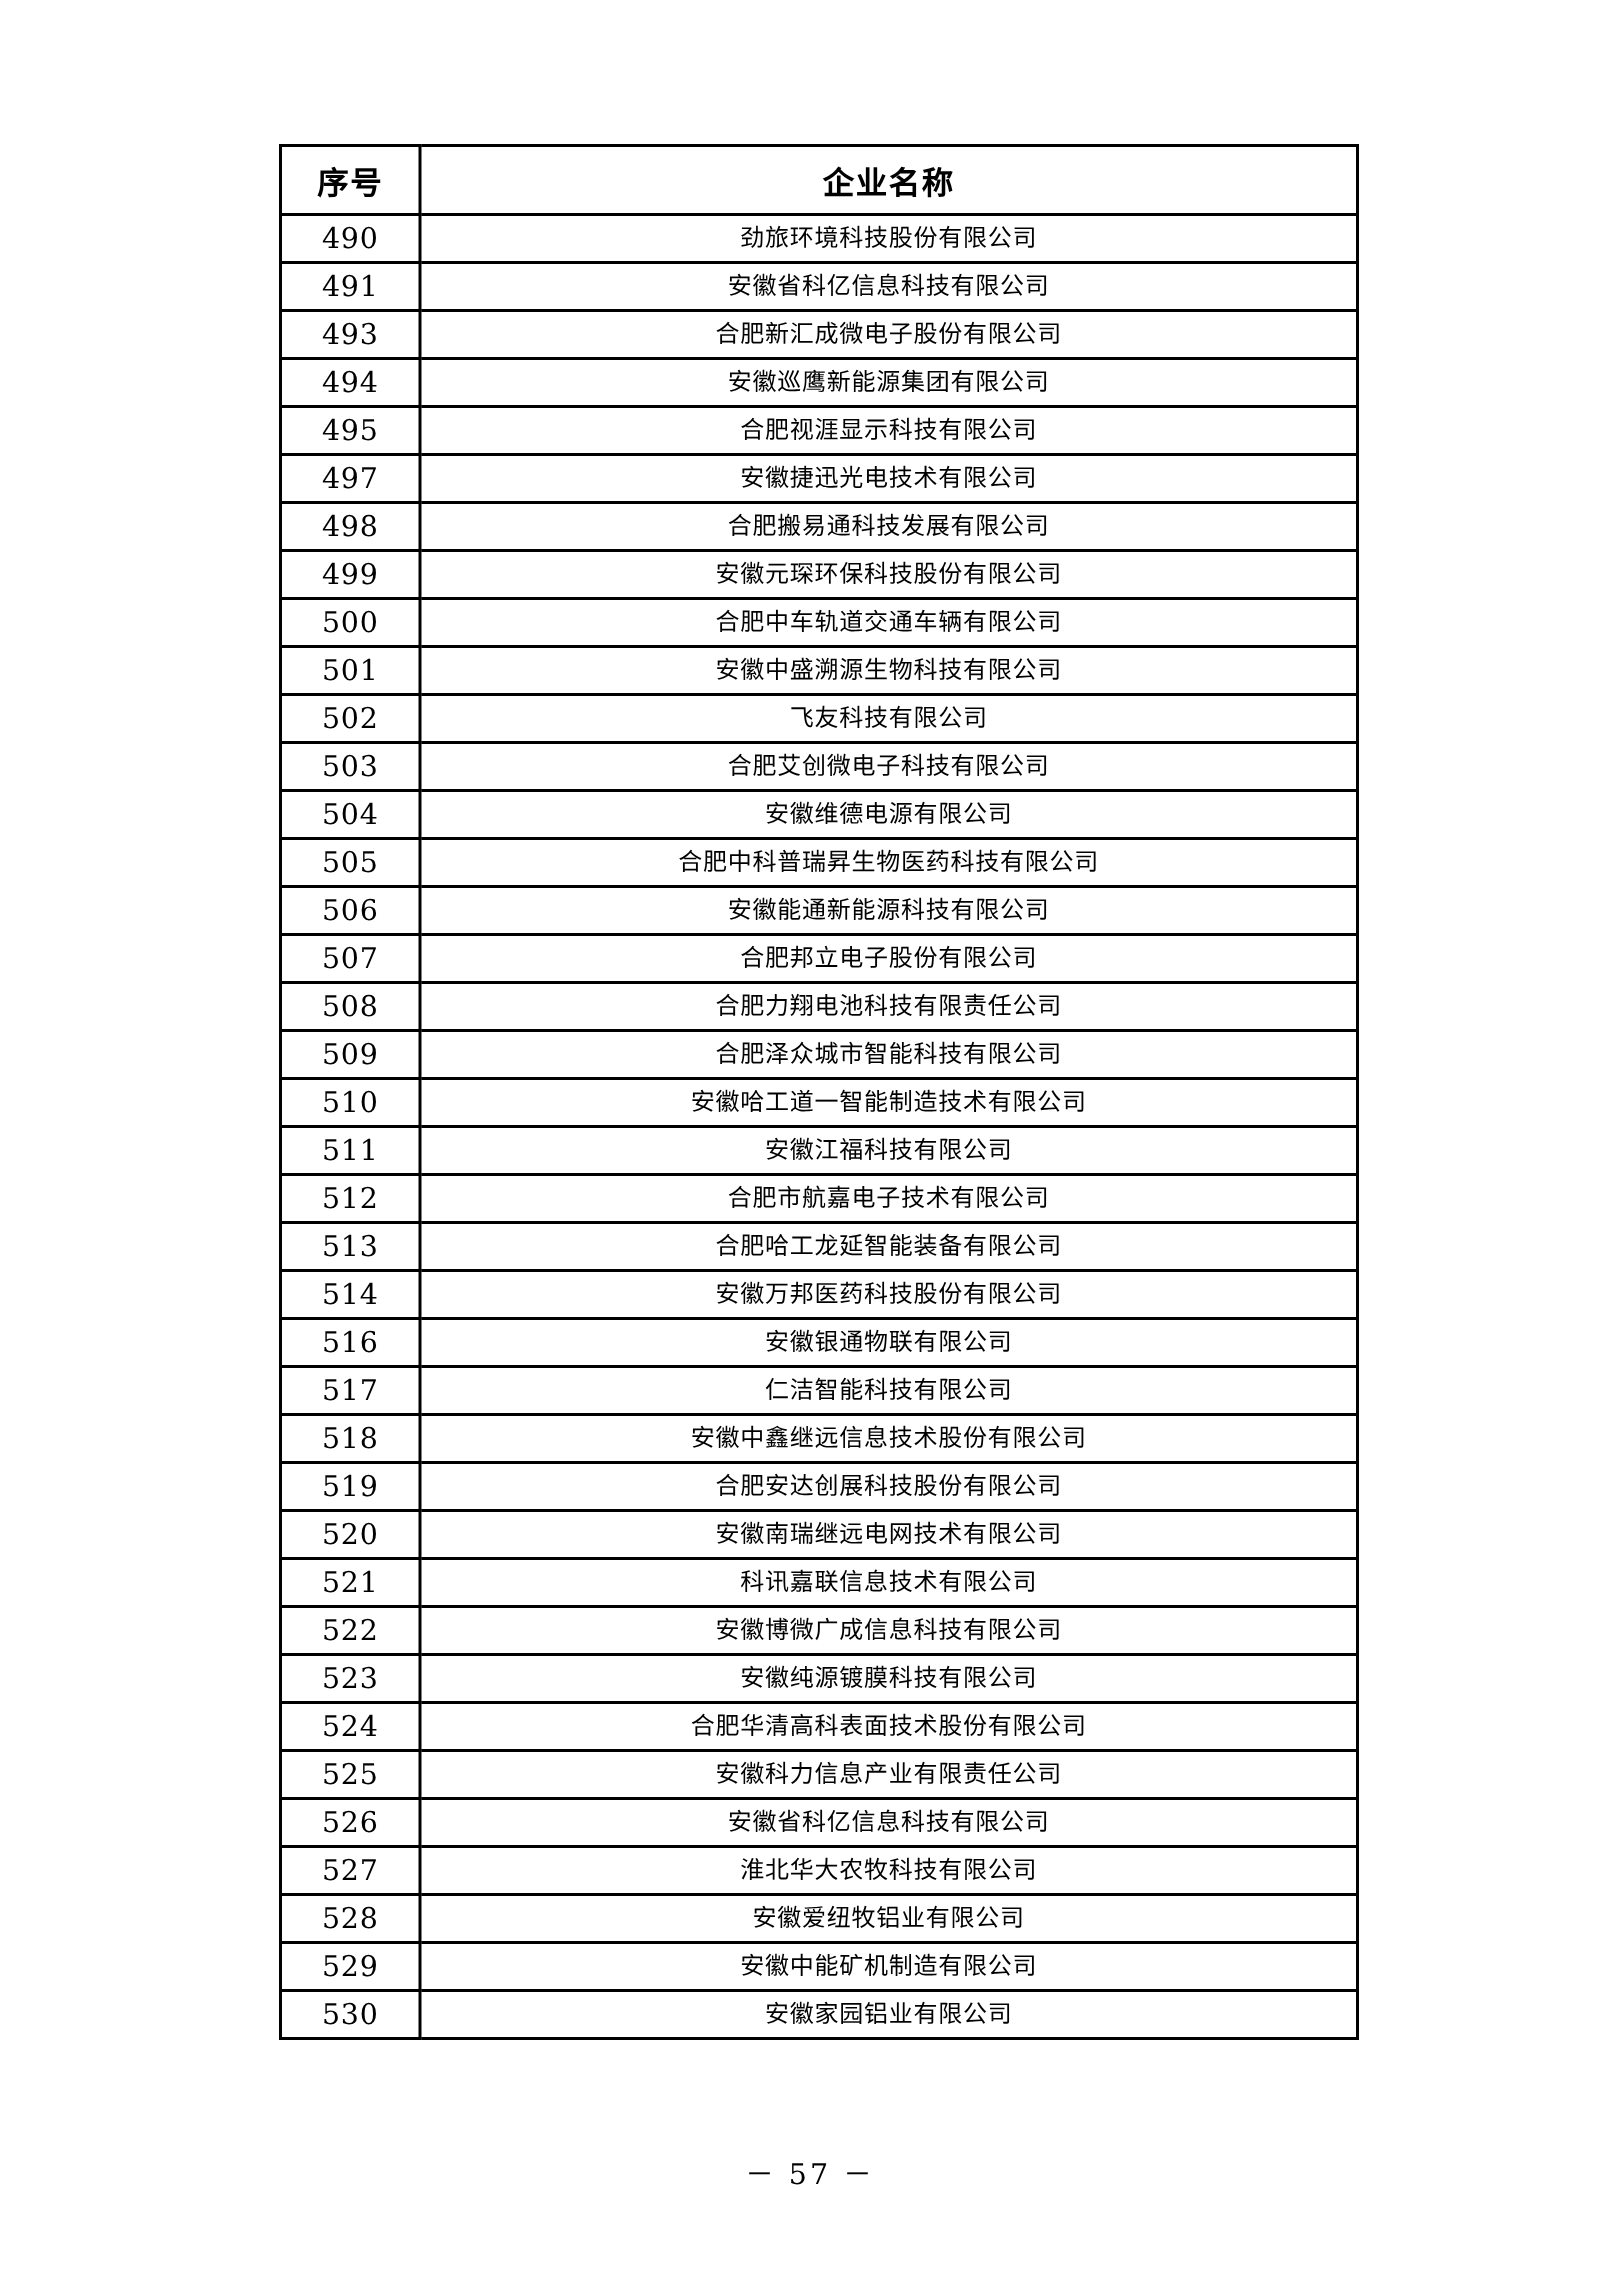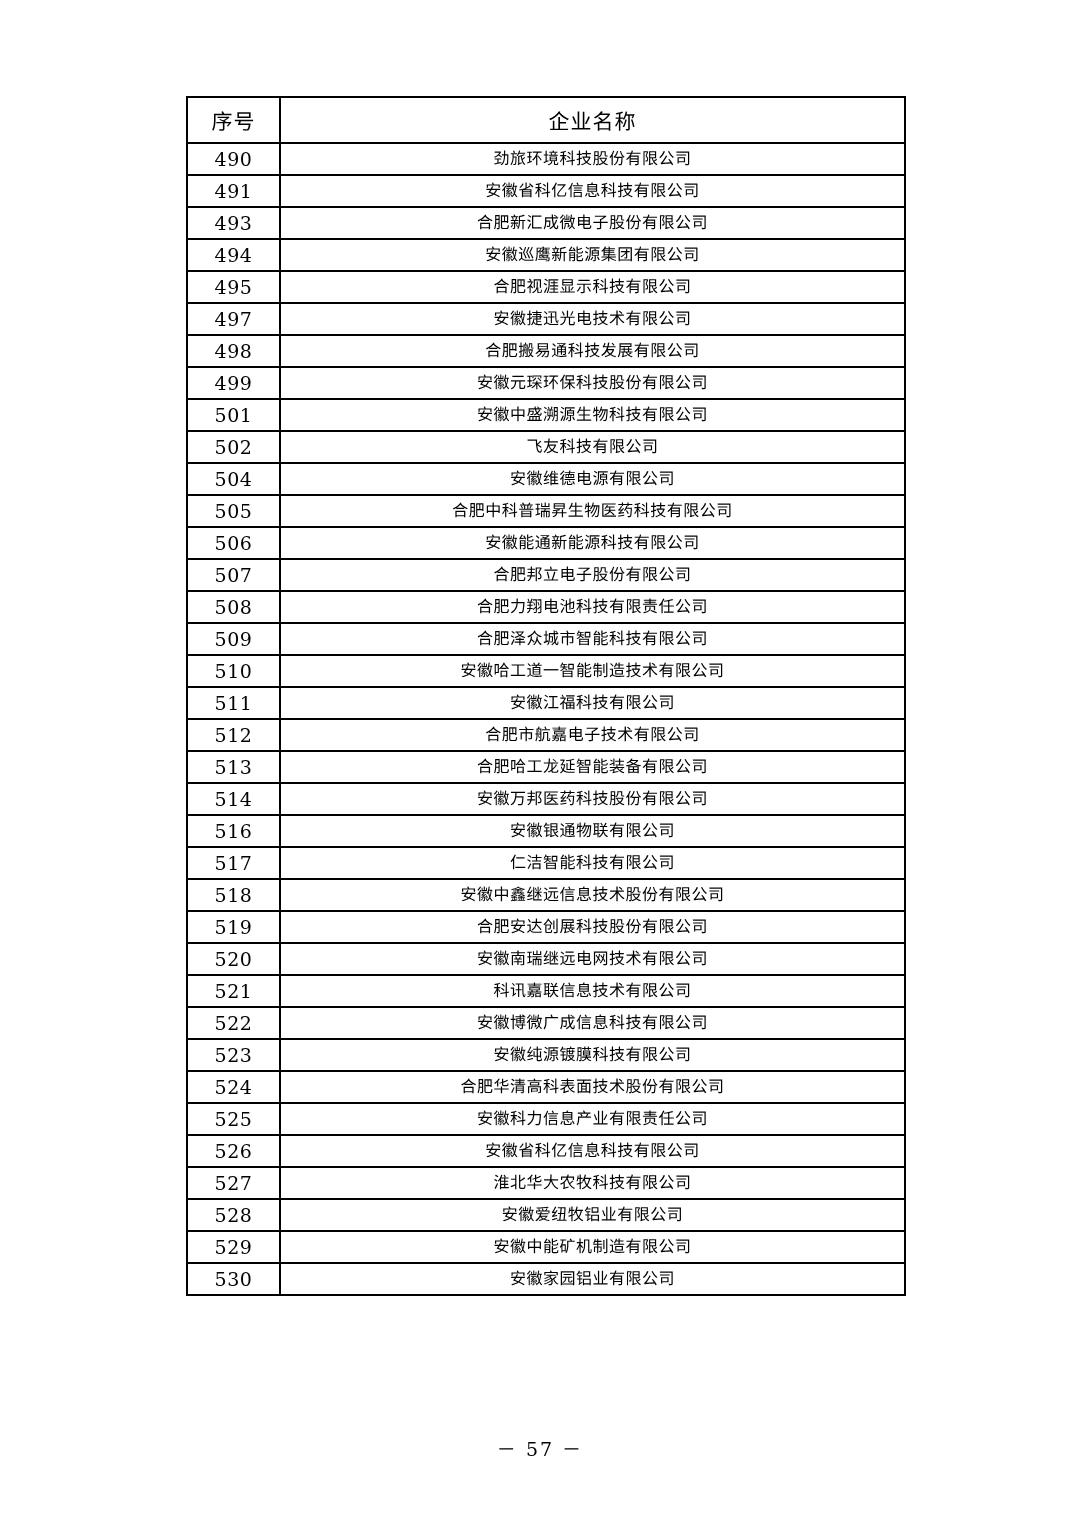--- a/index.html
+++ b/index.html
@@ -47,21 +47,21 @@
     border: 2px solid #000000;
     padding: 0;
     text-align: center;
     vertical-align: middle;
     font-family: "DejaVu Serif", "Liberation Serif", serif;
   }
 
   table.list-table thead th {
     height: 44px;
     font-size: 21px;
-    font-weight: normal;
+    font-weight: bold;
     letter-spacing: 1px;
   }
 
   table.list-table tbody td {
     height: 30px;
     line-height: 30px;
     font-size: 20px;
     font-weight: normal;
   }
 
@@ -131,26 +131,34 @@
           </tr>
           <tr>
             <td class="cell-no">498</td>
             <td class="cell-name">合肥搬易通科技发展有限公司</td>
           </tr>
           <tr>
             <td class="cell-no">499</td>
             <td class="cell-name">安徽元琛环保科技股份有限公司</td>
           </tr>
           <tr>
+            <td class="cell-no">500</td>
+            <td class="cell-name">合肥中车轨道交通车辆有限公司</td>
+          </tr>
+          <tr>
             <td class="cell-no">501</td>
             <td class="cell-name">安徽中盛溯源生物科技有限公司</td>
           </tr>
           <tr>
             <td class="cell-no">502</td>
             <td class="cell-name">飞友科技有限公司</td>
+          </tr>
+          <tr>
+            <td class="cell-no">503</td>
+            <td class="cell-name">合肥艾创微电子科技有限公司</td>
           </tr>
           <tr>
             <td class="cell-no">504</td>
             <td class="cell-name">安徽维德电源有限公司</td>
           </tr>
           <tr>
             <td class="cell-no">505</td>
             <td class="cell-name">合肥中科普瑞昇生物医药科技有限公司</td>
           </tr>
           <tr>

